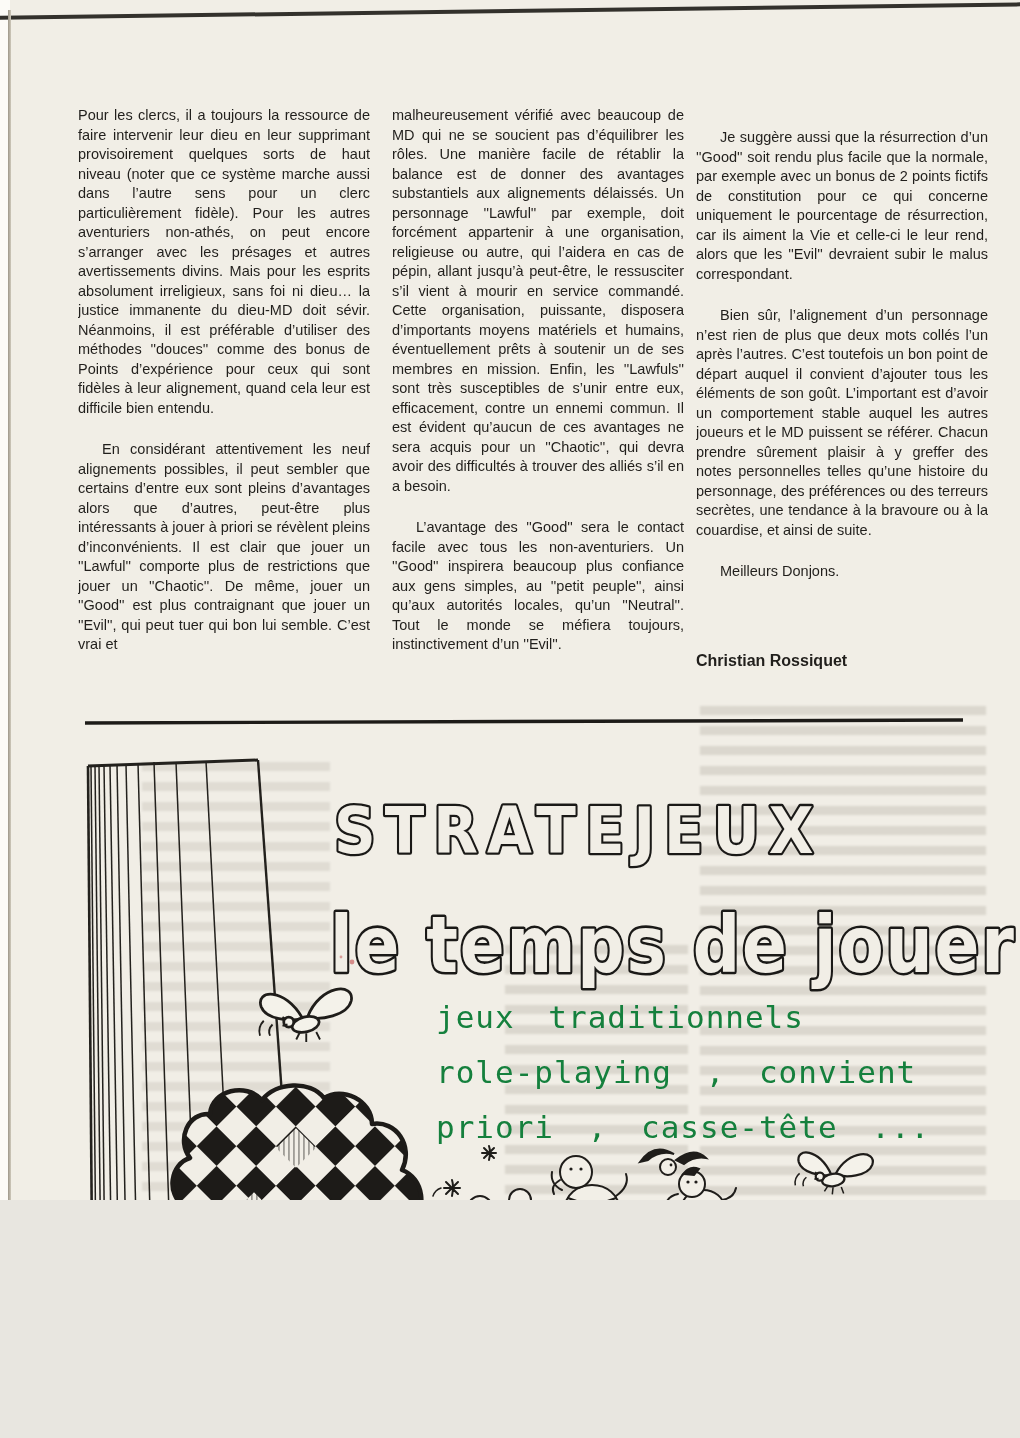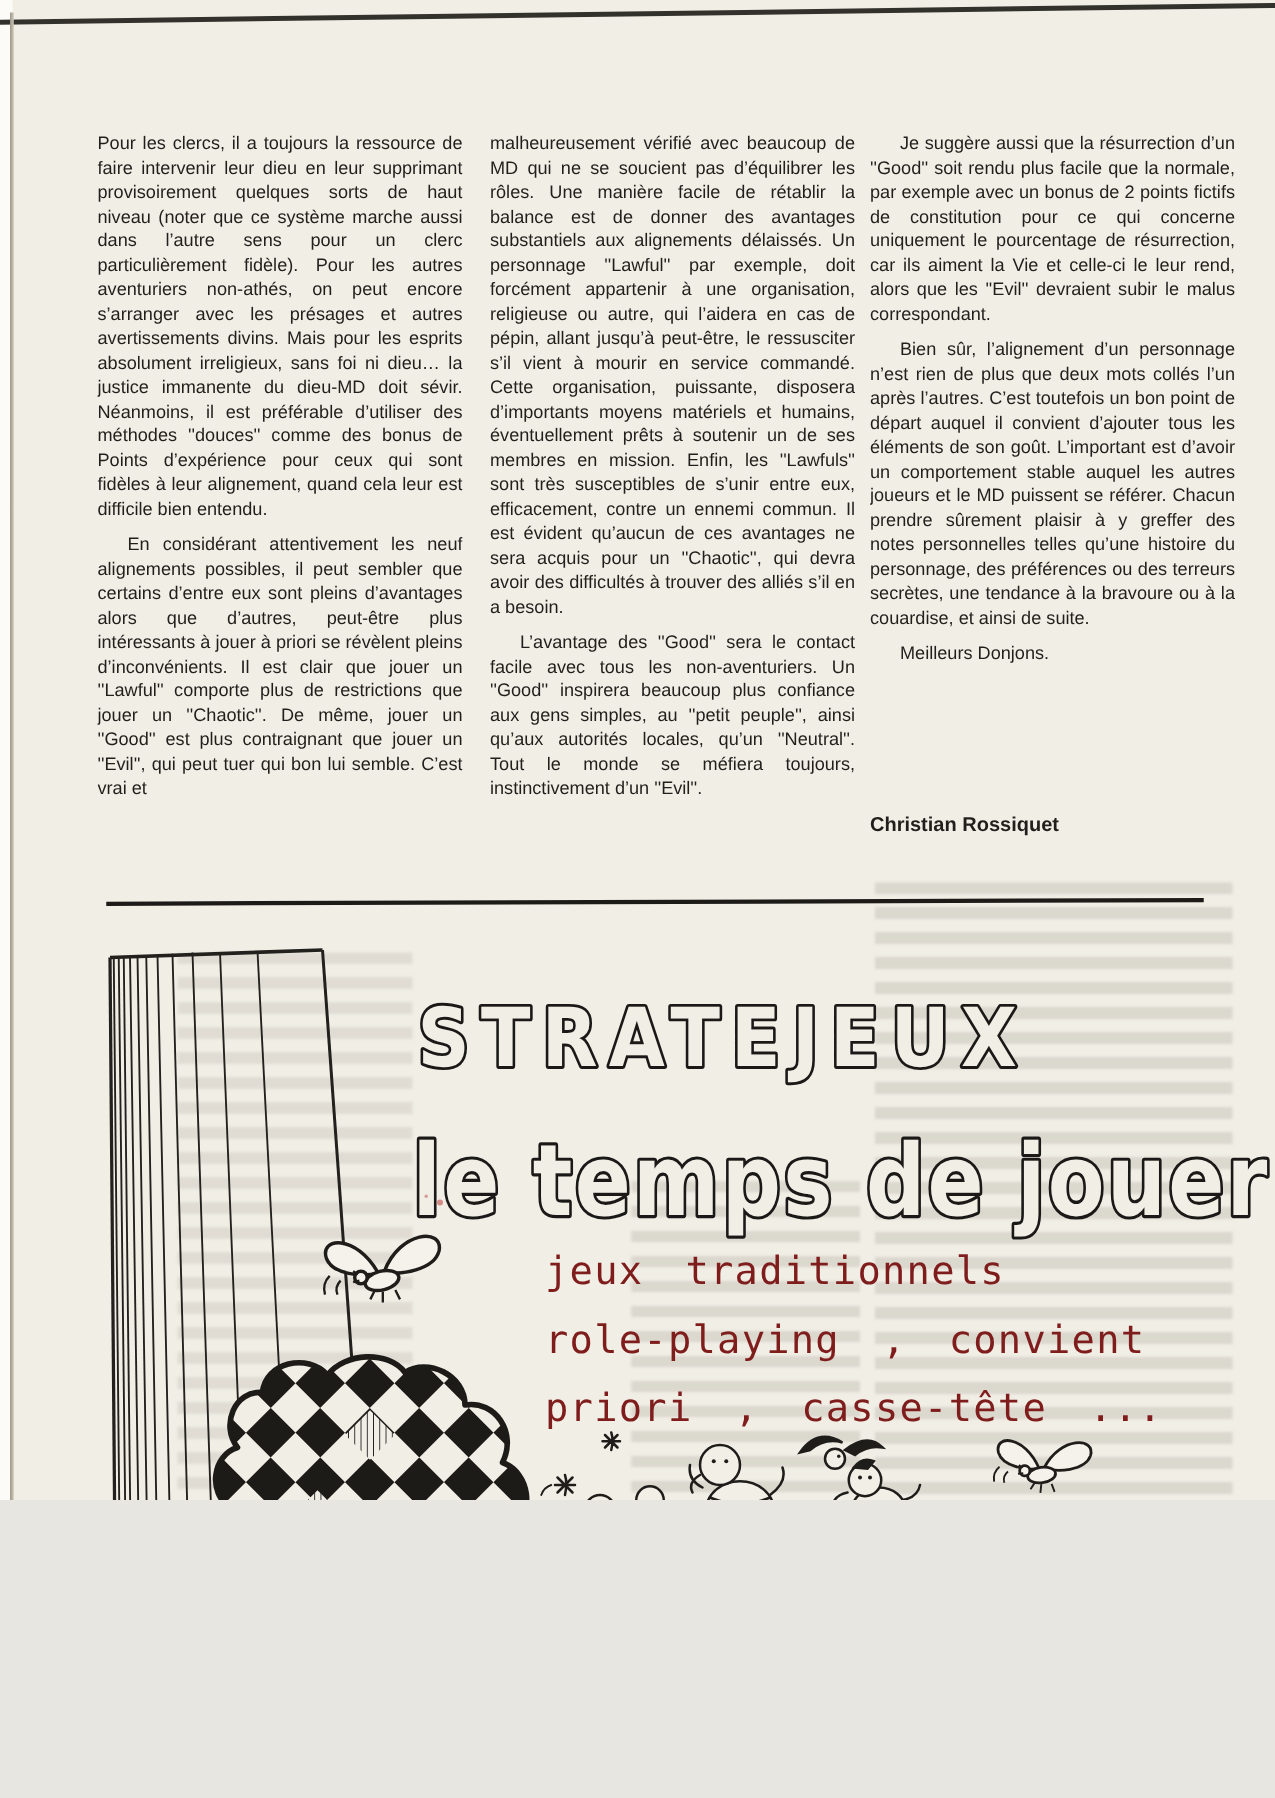--- a/index.html
+++ b/index.html
@@ -7,35 +7,35 @@
          font-family:"Liberation Sans",sans-serif;color:#211f1c;}
   .page{position:absolute;left:10px;top:0;right:0;bottom:0;background:#f1eee6;}
   .page-edge{position:absolute;left:8px;top:10px;width:3px;height:1428px;
              background:linear-gradient(90deg,#9d9789,#cfc9bb);z-index:4;}
   .scan-top{position:absolute;left:-6px;top:9px;width:1036px;height:3.5px;background:#33312c;
             transform:rotate(-0.75deg);z-index:4;}
   
   .col{position:absolute;top:106px;width:292px;max-height:612px;overflow:hidden;
        font-size:14.5px;line-height:19.5px;text-align:justify;z-index:3;}
   .col p{margin:0 0 9px 0;}
-  .col p.ind{text-indent:24px;}
+  .col p.ind{text-indent:24px;margin-top:22px;}
   #col1{left:78px;} #col2{left:392px;} #col3{left:696px;}
   .signature{position:absolute;left:696px;top:652px;width:272px;text-align:left;
              font-weight:bold;font-size:16px;z-index:3;}
   
   .ghost{position:absolute;z-index:1;filter:blur(1.3px);
          background-image:repeating-linear-gradient(to bottom,rgba(112,104,90,0.17) 0 9px,transparent 9px 20px);}
   #ghost1{left:700px;top:706px;width:286px;height:648px;}
   #ghost2{left:505px;top:945px;width:183px;height:403px;}
   #ghost3{left:142px;top:762px;width:188px;height:556px;opacity:.8;}
   
   svg.art{position:absolute;left:0;top:0;width:1020px;height:1438px;z-index:2;}
   .ad-lines{position:absolute;left:436px;top:990px;z-index:3;white-space:nowrap;
             font-family:"DejaVu Sans Mono",monospace;font-size:31px;line-height:55px;
-            letter-spacing:1px;word-spacing:14px;color:#7f1d1d;}
+            letter-spacing:1px;word-spacing:14px;color:#15803d;}
   .addr{position:absolute;left:460px;z-index:3;font-weight:bold;color:#a21caf;white-space:nowrap;}
   #addr1{top:1243px;font-size:32px;letter-spacing:1.5px;}
   #addr2{top:1288px;font-size:23px;letter-spacing:.5px;word-spacing:7px;}
   #addr3{top:1324px;width:466px;display:flex;justify-content:space-between;font-size:29px;gap:13px;}
   #addr3 .city{word-spacing:16px;}
   #addr3 .tel span{margin-right:8px;}
   .pagenum{position:absolute;left:524px;top:1388px;font-size:19px;font-weight:bold;z-index:3;}
 </style>
 </head>
 <body>

